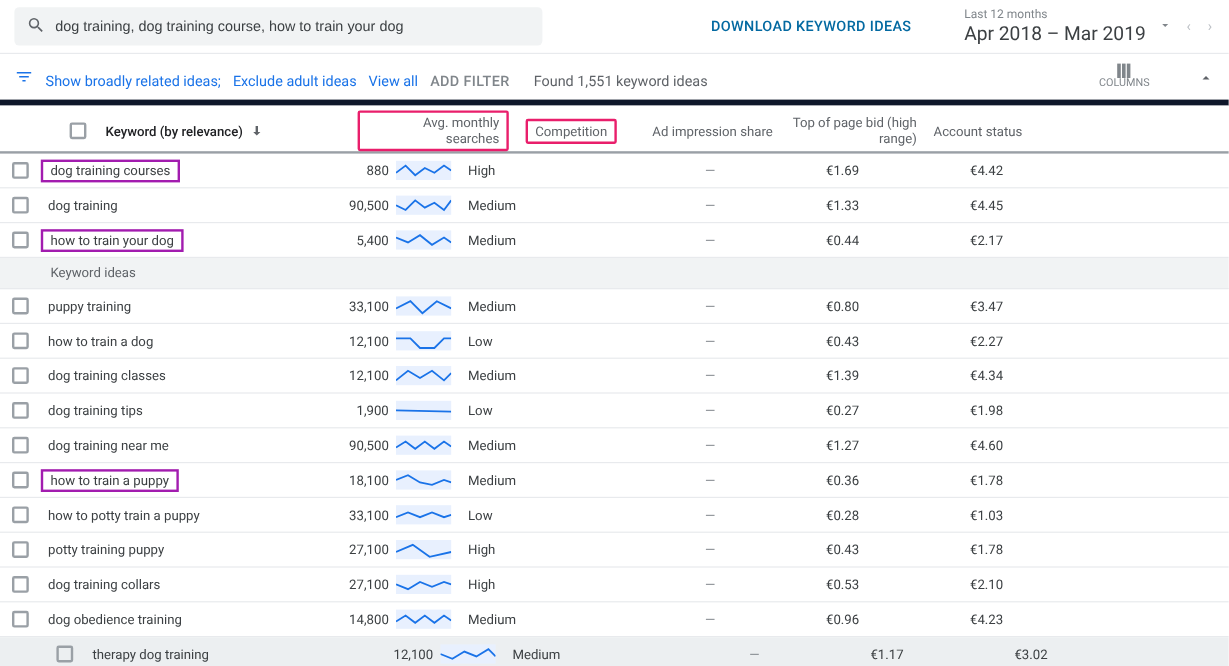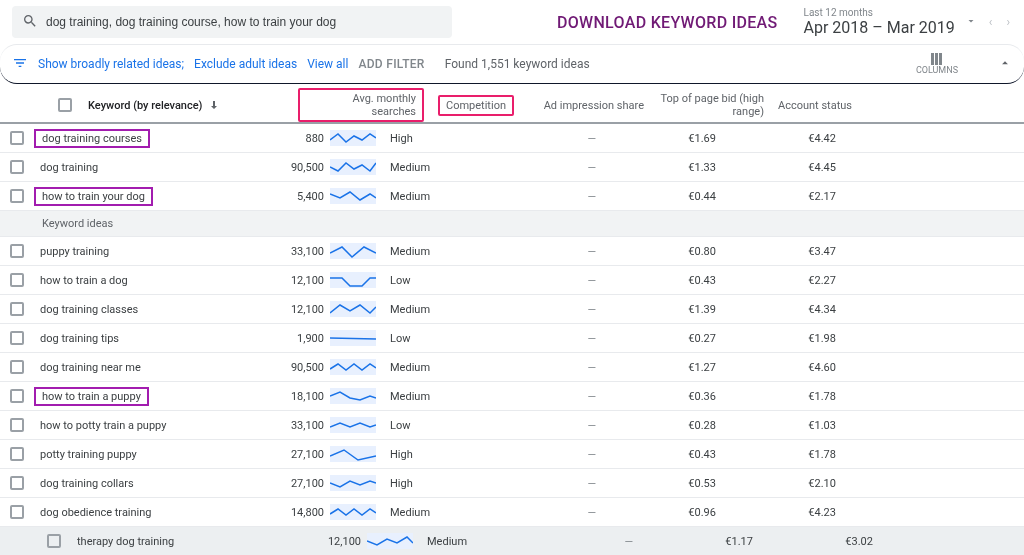--- a/index.html
+++ b/index.html
@@ -1,30 +1,30 @@
 <!DOCTYPE html>
 <html><head>
 <meta charset="utf-8">
 <style>
   * { box-sizing: border-box; margin: 0; padding: 0; }
   body { font-family: 'Roboto', Arial, sans-serif; font-size: 12px; color: #3c4043; background: #fff; width: 1024px; }
 
-  .topbar { display: flex; align-items: center; padding: 6px 12px; gap: 6px; }
+  .topbar { display: flex; align-items: center; padding: 6px 12px; gap: 24px; }
   .search-box { display: flex; align-items: center; background: #f1f3f4; border-radius: 4px; padding: 4px 10px; width: 440px; height: 32px; }
   .search-box svg { width: 16px; height: 16px; fill: #5f6368; flex-shrink:0;}
   .search-box input { border: none; background: transparent; outline: none; font-size: 12px; color: #3c4043; margin-left: 8px; flex:1; }
   .spacer { flex: 1; }
-  .download-link { color: #701a75; font-weight: 500; font-size: 16px; letter-spacing: 0.3px; cursor: pointer; }
+  .download-link { color: #0369a1; font-weight: 500; font-size: 12px; letter-spacing: 0.3px; cursor: pointer; }
   .date-range { margin-left: 20px; display:flex; align-items:center; gap:10px;}
   .date-range .lbl { font-size: 10px; color: #80868b; }
   .date-range .val { font-size: 16px; color: #3c4043; }
   .date-range svg { width:12px; height:12px; fill:#80868b;}
   .nav-arrow { color: #bdc1c6; cursor: pointer; padding: 0 2px; }
 
-  .filterbar { display: flex; align-items: center; padding: 8px 12px; border-top: 1px solid #e8eaed; border-bottom: 1px solid #0f172a; gap: 10px; font-size: 12px; border-radius: 17px;}
+  .filterbar { display: flex; align-items: flex-end; padding: 8px 12px; border-top: 1px solid #e8eaed; border-bottom: 5px solid #0f172a; gap: 10px; font-size: 12px;}
   .filterbar .funnel svg { width:16px; height:16px; fill:#1a73e8;}
   .link { color: #1a73e8; cursor: pointer; }
   .addfilter { color: #80868b; font-weight:500; letter-spacing:0.3px; cursor:pointer;}
   .found { color: #5f6368; margin-left: 10px; }
   .columns-btn { display:flex; flex-direction:column; align-items:center; color:#80868b; font-size:9px; cursor:pointer;}
   .columns-btn .bars { display:flex; gap:1px;}
   .columns-btn .bars span { width:3px; height:12px; background:#80868b;}
   .expand-btn svg{ width:14px; height:14px; fill:#5f6368;}
 
   .table-header, .row { display: grid; grid-template-columns: 34px 210px 140px 100px 120px 120px 120px 106px; align-items: center; border-bottom: 1px solid #e8eaed; }

